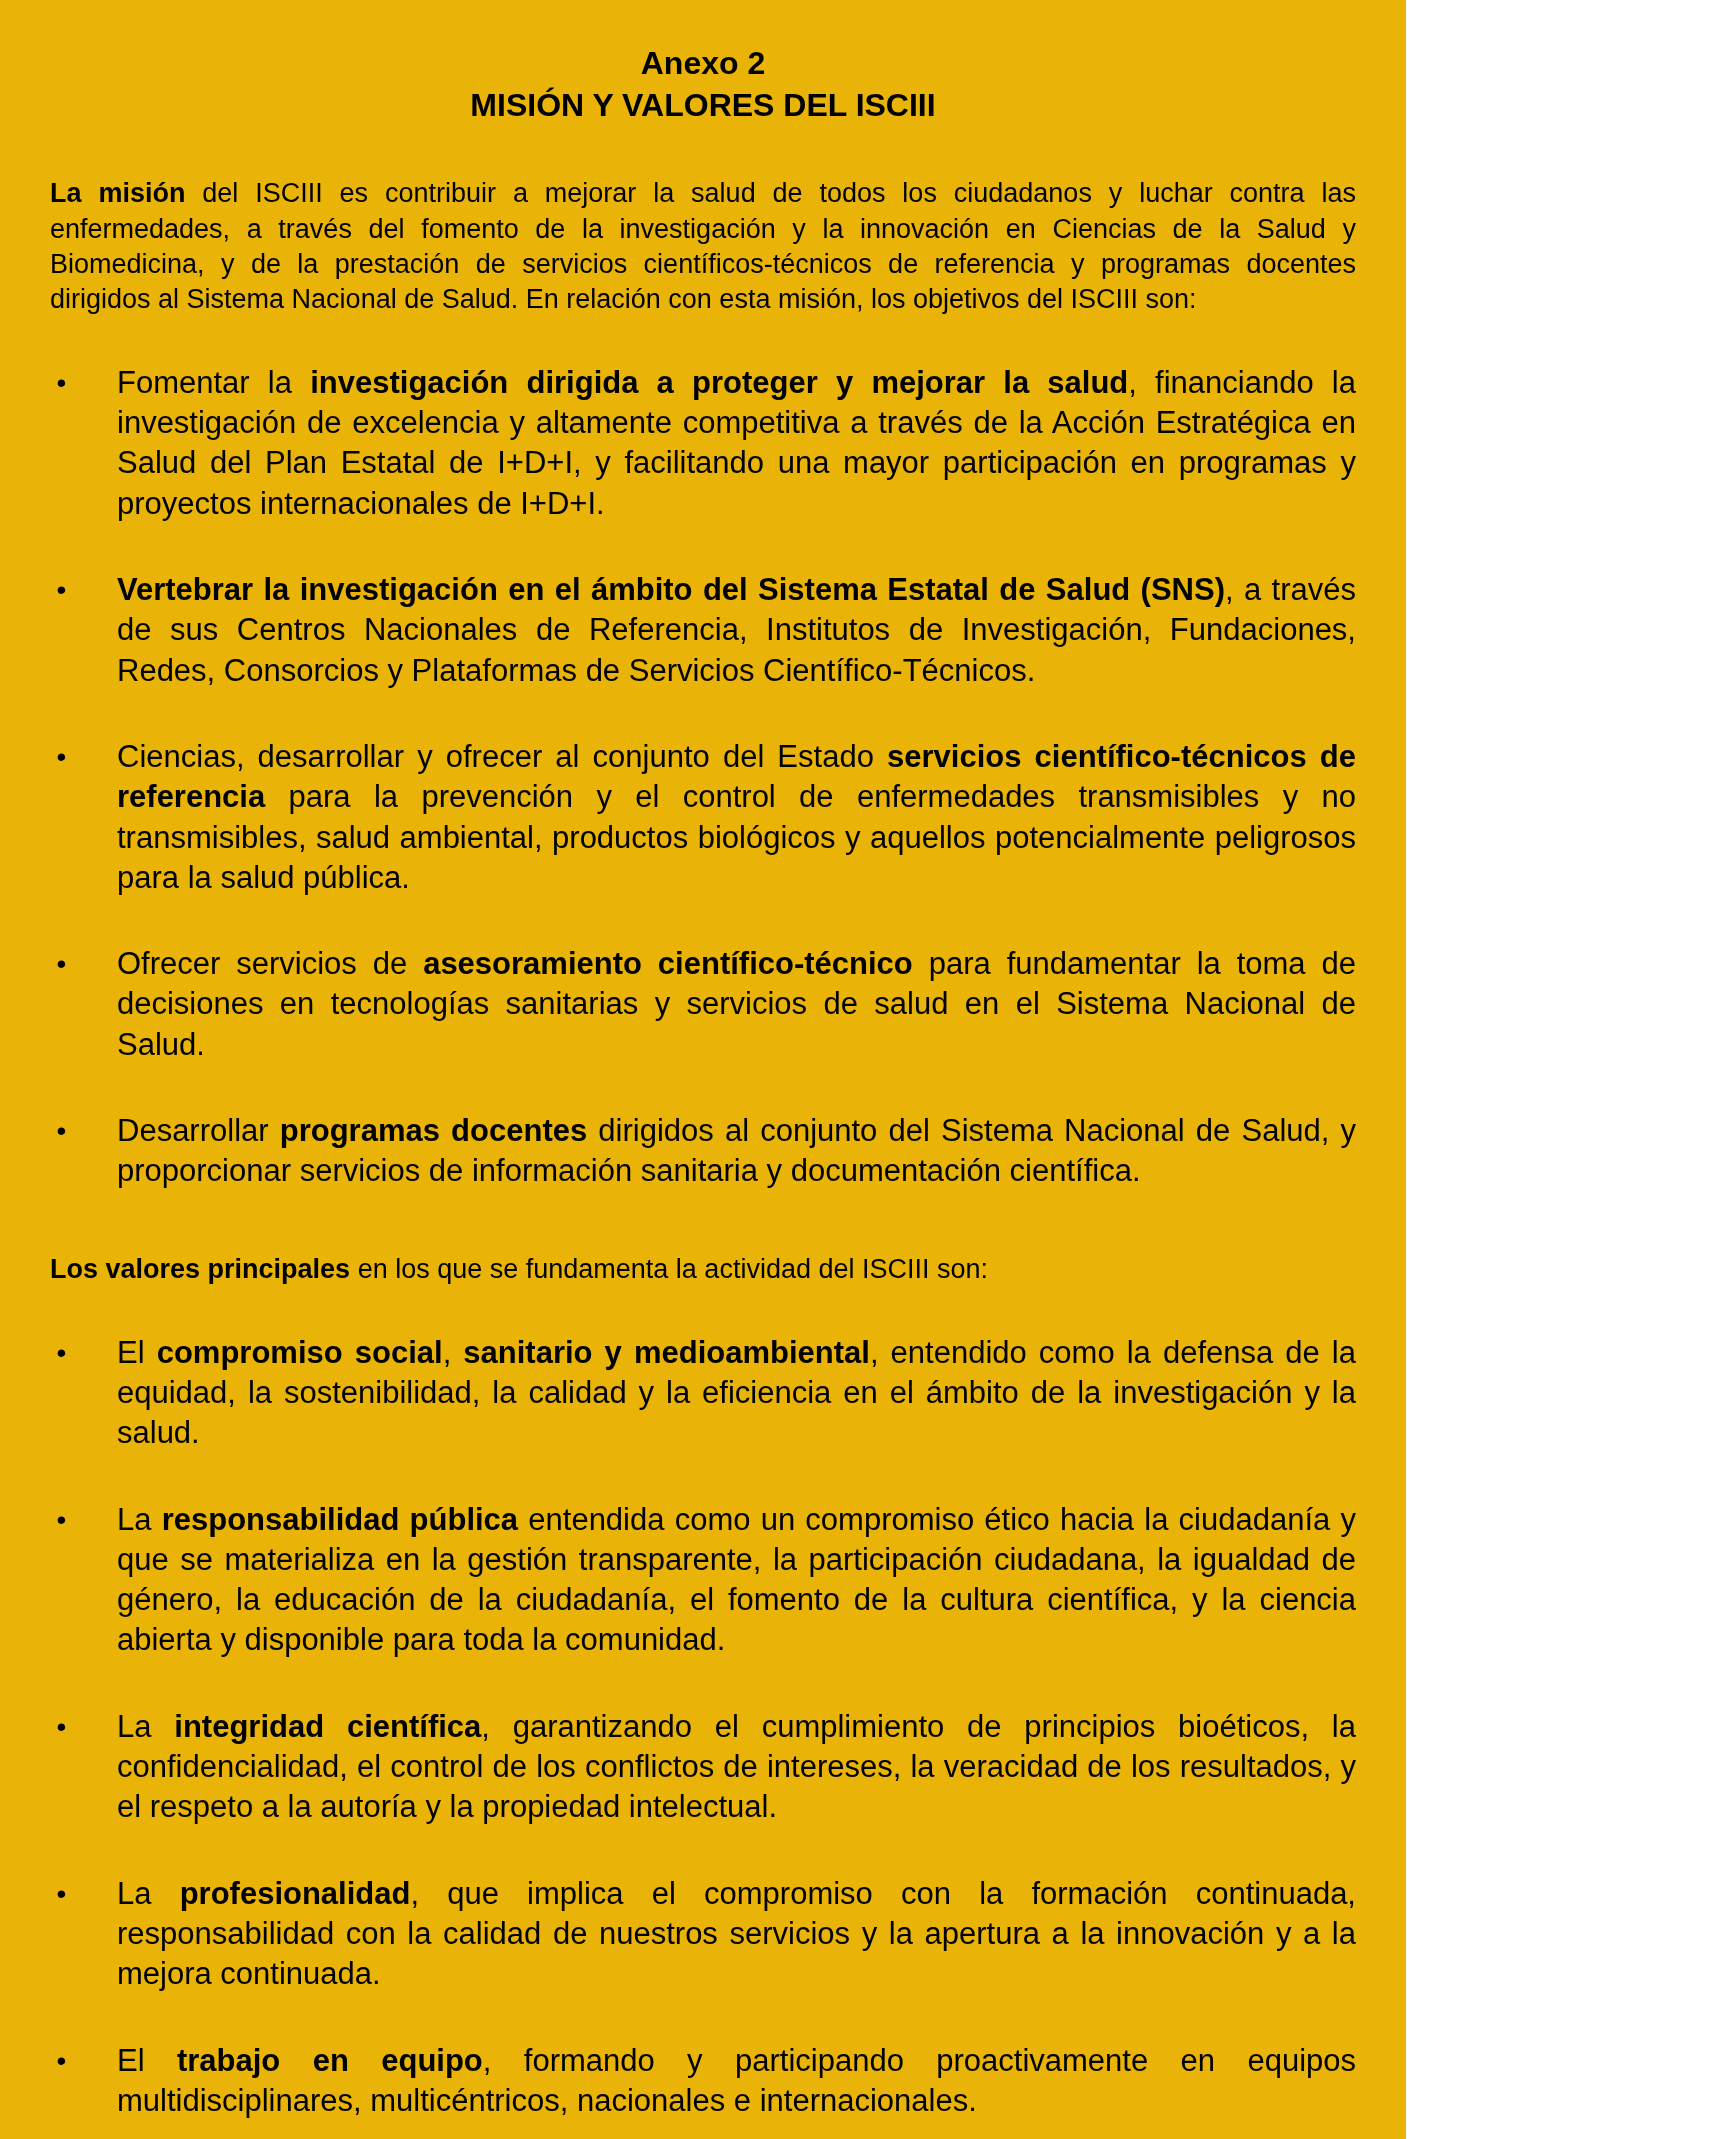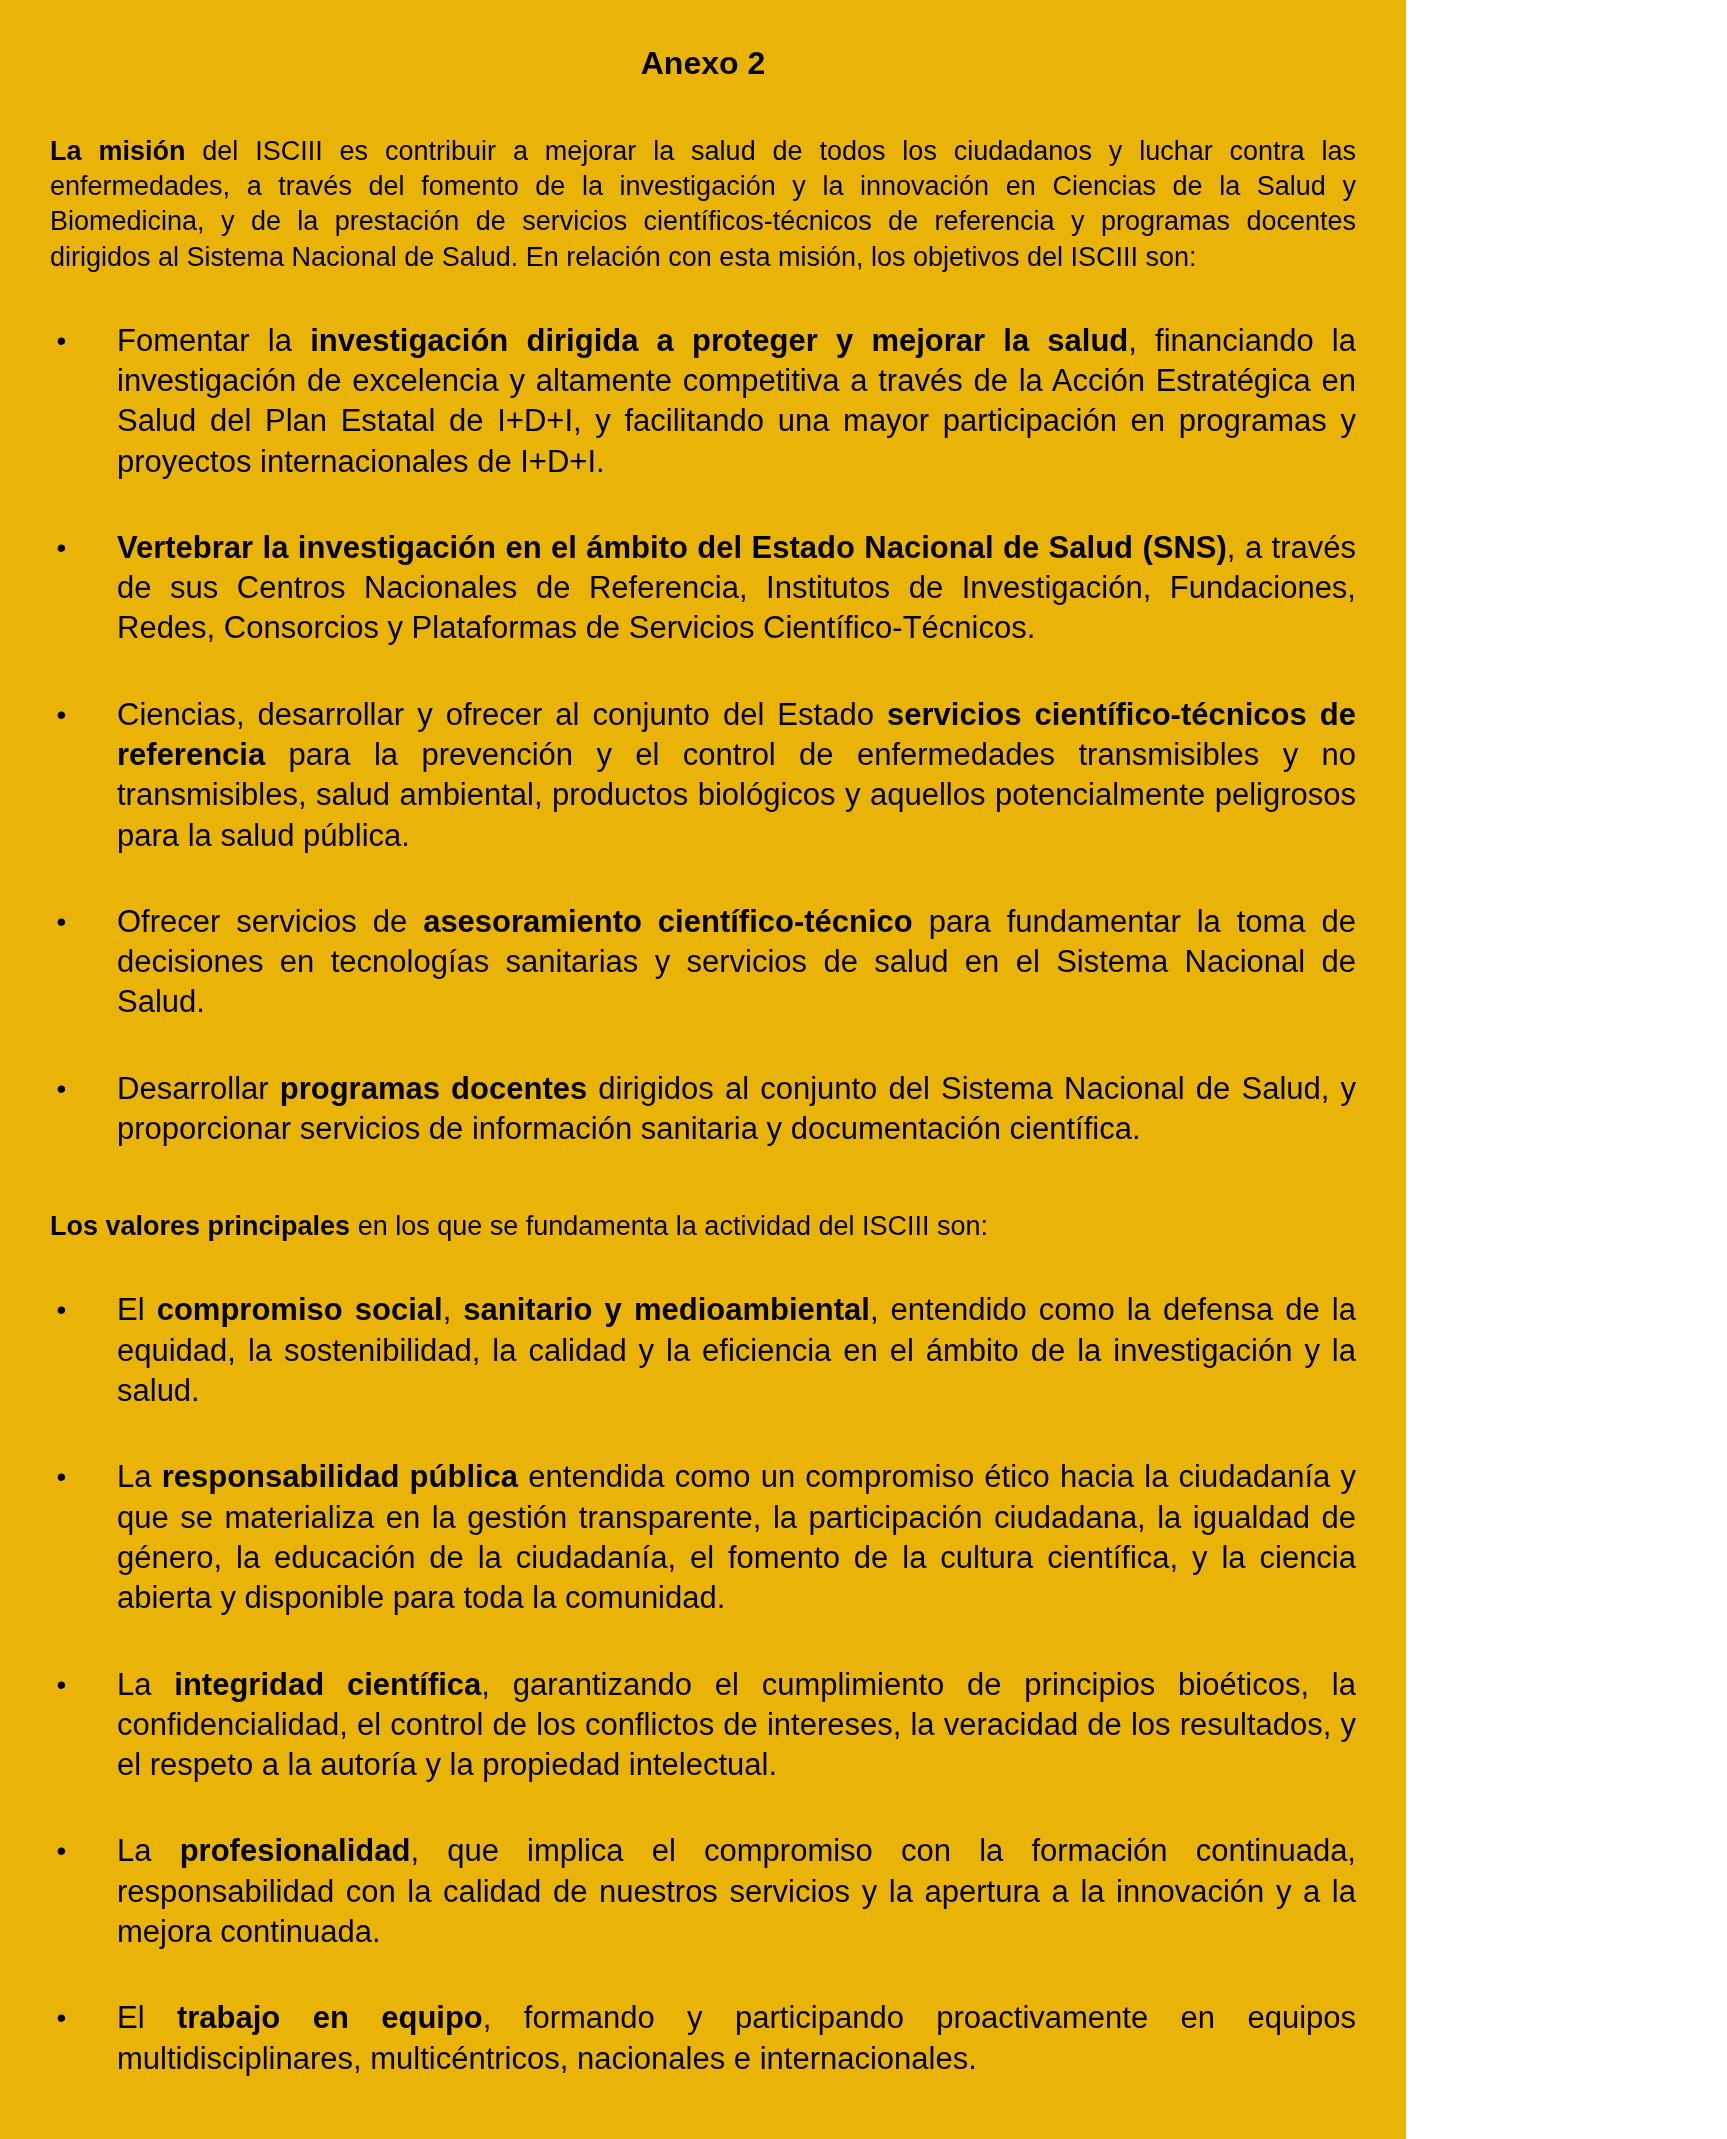--- a/index.html
+++ b/index.html
@@ -61,32 +61,33 @@
     margin-top: 60px;
   }
 </style>
 </head>
 <body>
 
 <div class="page">
 
   <div class="title-block">
     <div>Anexo 2</div>
+    <div>MISIÓN Y VALORES DEL ISCIII</div>
   </div>
 
   <p class="para"><span class="b">La misión</span><span> del ISCIII es contribuir a mejorar la salud de todos los ciudadanos y luchar contra las enfermedades, a través del fomento de la investigación y la innovación en Ciencias de la Salud y Biomedicina, y de la prestación de servicios científicos-técnicos de referencia y programas docentes dirigidos al Sistema Nacional de Salud. En relación con esta misión, los objetivos del ISCIII son:</span></p>
 
   <div class="bullet-list">
     <div class="li">
       <span class="marker">•</span>
       <div class="li-text"><span>Fomentar la </span><span class="b">investigación dirigida a proteger y mejorar la salud</span><span>, financiando la investigación de excelencia y altamente competitiva a través de la Acción Estratégica en Salud del Plan Estatal de I+D+I, y facilitando una mayor participación en programas y proyectos internacionales de I+D+I.</span></div>
     </div>
     <div class="li">
       <span class="marker">•</span>
-      <div class="li-text"><span class="b">Vertebrar la investigación en el ámbito del Estado Nacional de Salud (SNS)</span><span>, a través de sus Centros Nacionales de Referencia, Institutos de Investigación, Fundaciones, Redes, Consorcios y Plataformas de Servicios Científico-Técnicos.</span></div>
+      <div class="li-text"><span class="b">Vertebrar la investigación en el ámbito del Sistema Estatal de Salud (SNS)</span><span>, a través de sus Centros Nacionales de Referencia, Institutos de Investigación, Fundaciones, Redes, Consorcios y Plataformas de Servicios Científico-Técnicos.</span></div>
     </div>
     <div class="li">
       <span class="marker">•</span>
       <div class="li-text"><span>Ciencias, desarrollar y ofrecer al conjunto del Estado </span><span class="b">servicios científico-técnicos de referencia</span><span> para la prevención y el control de enfermedades transmisibles y no transmisibles, salud ambiental, productos biológicos y aquellos potencialmente peligrosos para la salud pública.</span></div>
     </div>
     <div class="li">
       <span class="marker">•</span>
       <div class="li-text"><span>Ofrecer servicios de </span><span class="b">asesoramiento científico-técnico</span><span> para fundamentar la toma de decisiones en tecnologías sanitarias y servicios de salud en el Sistema Nacional de Salud.</span></div>
     </div>
     <div class="li">

